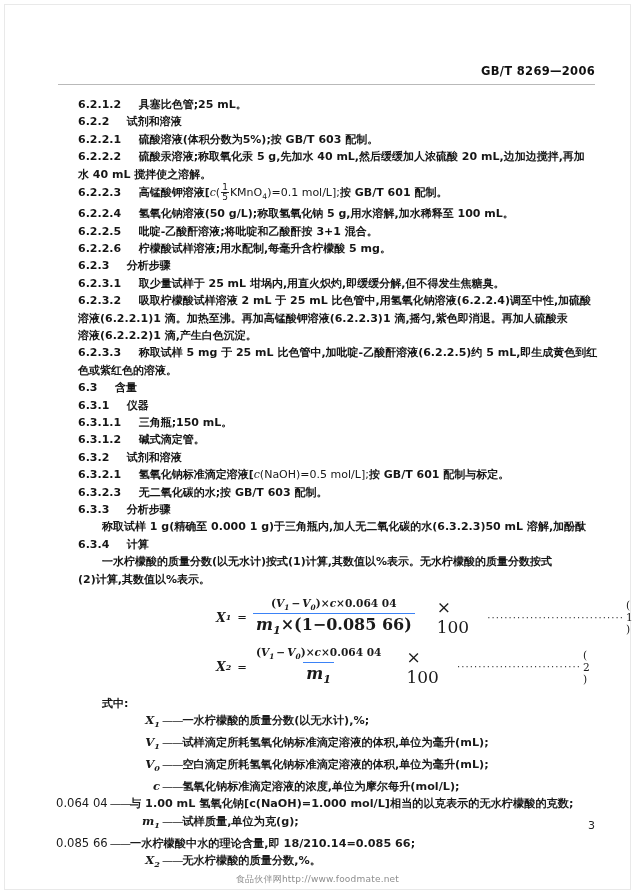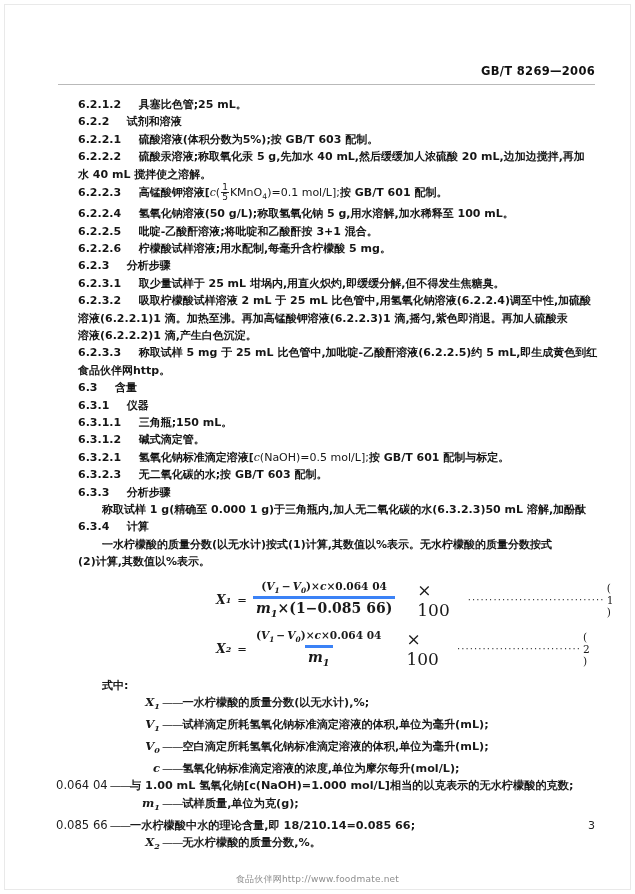--- a/index.html
+++ b/index.html
@@ -32,21 +32,21 @@
   .r{font-weight:normal;} 
   .indent{text-indent:24px;}
 
   
   .formula-block{margin-top:9px;margin-bottom:6px;}
   .formula-row{display:flex;align-items:center;justify-content:flex-start;font-size:11.5px;padding-left:138px;}
   .fvar{font-style:italic;font-weight:bold;font-family:"DejaVu Serif","Liberation Serif",serif;font-size:12.5px;}
   .feq{margin:0 6px;font-family:"DejaVu Serif",serif;}
   .frac{display:inline-flex;flex-direction:column;align-items:center;vertical-align:middle;font-family:"DejaVu Serif","Liberation Serif",serif;font-weight:bold;}
   .frac .fnum{font-size:10.6px;padding:0 3px 1px 3px;white-space:nowrap;}
-  .frac .fden{font-size:14px;padding:1px 3px 0 3px;border-top:3px solid #3b82f6;white-space:nowrap;}
+  .frac .fden{font-size:16px;padding:1px 3px 0 3px;border-top:1px solid #3b82f6;white-space:nowrap;}
   .ftail{margin-left:22px;font-family:"DejaVu Serif",serif;font-size:17px;}
   .dots{margin-left:18px;font-size:10px;letter-spacing:1.1px;color:#333;white-space:nowrap;}
   .eqno{font-family:"DejaVu Serif",serif;font-size:10.6px;margin-left:2px;}
   .it{font-style:italic;font-family:"DejaVu Serif","Liberation Serif",serif;}
   .sub{font-size:.7em;vertical-align:sub;}
   .inlinefrac{display:inline-flex;flex-direction:column;align-items:center;vertical-align:middle;line-height:1;font-size:.82em;margin:0 1px;}
   .inlinefrac .t{padding:0 1px;}
   .inlinefrac .b{padding:0 1px;border-top:1px solid #222;}
 
   
@@ -142,21 +142,21 @@
     </div>
     <div class="line">
       <span class="g">溶液(6.2.2.2)1 滴,产生白色沉淀。</span>
     </div>
 
     <div class="line">
       <span class="clause num">6.2.3.3</span>
       <span style="display:inline-block;width:14px"></span><span class="g">称取试样 5 mg 于 25 mL 比色管中,加吡啶-乙酸酐溶液(6.2.2.5)约 5 mL,即生成黄色到红</span>
     </div>
     <div class="line">
-      <span class="g">食品伙伴网http。</span>
+      <span class="g">色或紫红色的溶液。</span>
     </div>
 
     <div class="line">
       <span class="clause num">6.3</span>
       <span style="display:inline-block;width:14px"></span><span class="g">含量</span>
     </div>
 
     <div class="line">
       <span class="clause num">6.3.1</span>
       <span style="display:inline-block;width:14px"></span><span class="g">仪器</span>
@@ -165,20 +165,24 @@
     <div class="line">
       <span class="clause num">6.3.1.1</span>
       <span style="display:inline-block;width:14px"></span><span class="g">三角瓶;150 mL。</span>
     </div>
 
     <div class="line">
       <span class="clause num">6.3.1.2</span>
       <span style="display:inline-block;width:14px"></span><span class="g">碱式滴定管。</span>
     </div>
 
+    <div class="line">
+      <span class="clause num">6.3.2</span>
+      <span style="display:inline-block;width:14px"></span><span class="g">试剂和溶液</span>
+    </div>
 
     <div class="line">
       <span class="clause num">6.3.2.1</span>
       <span style="display:inline-block;width:14px"></span><span class="g">氢氧化钠标准滴定溶液[</span><span class="it">c</span><span class="r">(NaOH)=0.5 mol/L];</span><span class="g">按 GB/T 601 配制与标定。</span>
     </div>
 
 
     <div class="line">
       <span class="clause num">6.3.2.3</span>
       <span style="display:inline-block;width:14px"></span><span class="g">无二氧化碳的水;按 GB/T 603 配制。</span>

